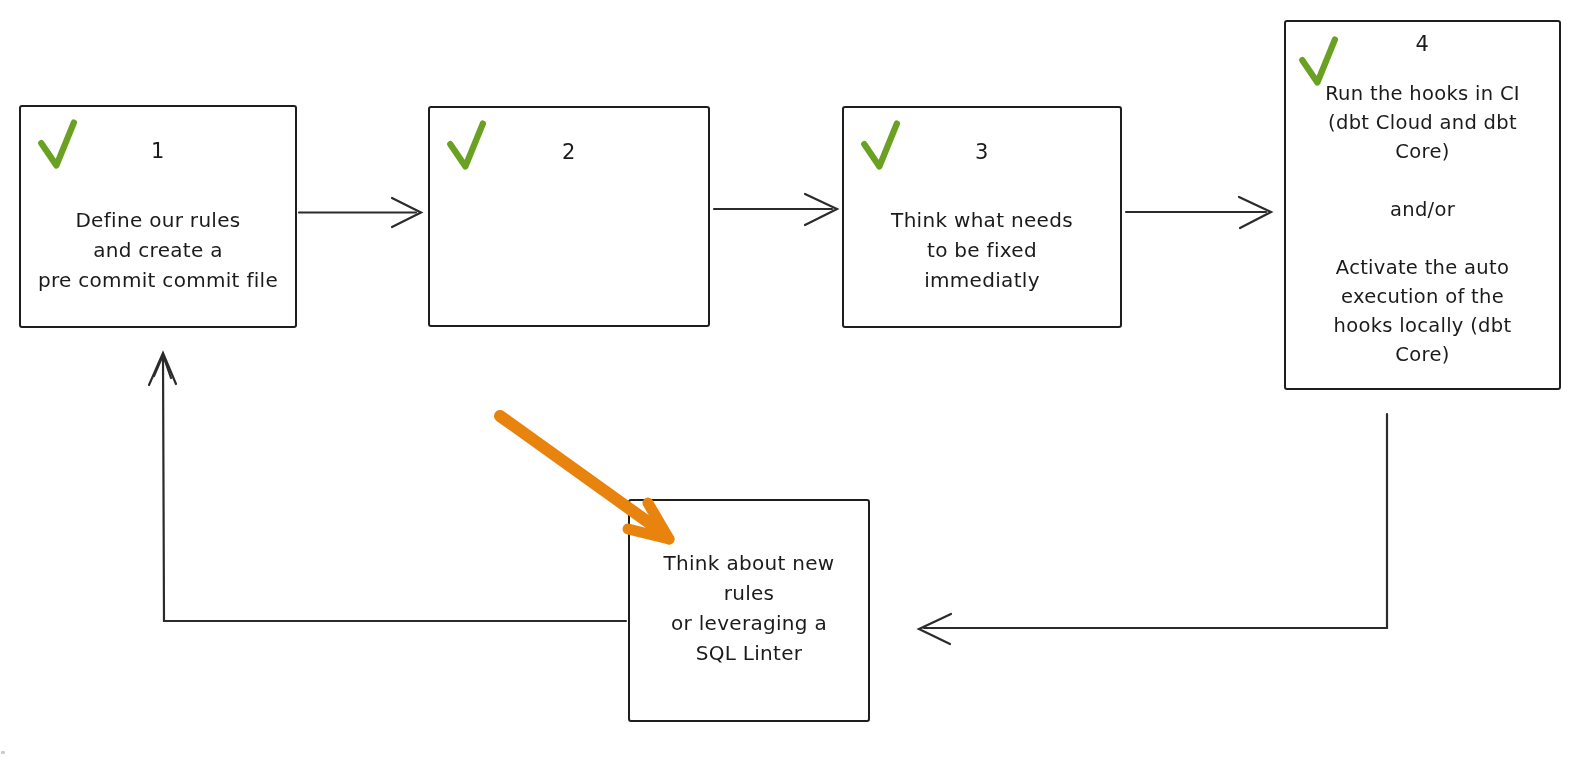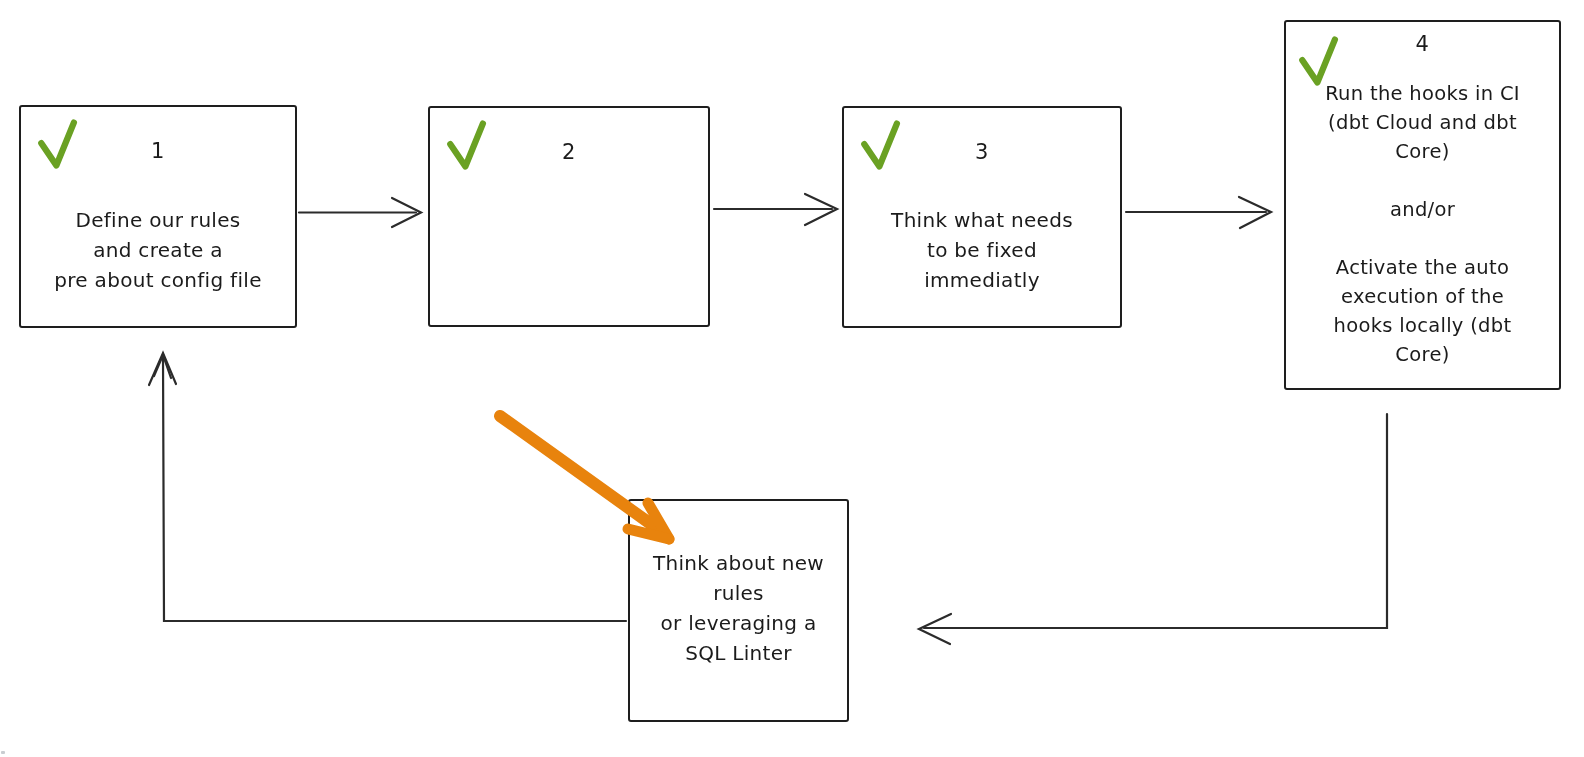--- a/index.html
+++ b/index.html
@@ -71,21 +71,21 @@
 
   <div class="sketch-box" style="left:19px;top:105px;width:278px;height:223px;">
     <div class="box-header" style="height:72px;">
       <svg class="check-icon" viewBox="0 0 58 70">
         <polyline points="8,34 27,62 49,8" fill="none" stroke-width="8" stroke-linecap="round" stroke-linejoin="round" stroke="#6aa123"></polyline>
       </svg>
       <span class="step-number">1</span>
     </div>
     <div class="box-body">Define our rules
 and create a
-pre about config file</div>
+pre commit commit file</div>
   </div>
 
   <div class="sketch-box" style="left:428px;top:106px;width:282px;height:221px;">
     <div class="box-header" style="height:72px;">
       <svg class="check-icon" viewBox="0 0 58 70">
         <polyline points="8,34 27,62 49,8" fill="none" stroke-width="8" stroke-linecap="round" stroke-linejoin="round" stroke="#6aa123"></polyline>
       </svg>
       <span class="step-number">2</span>
     </div>
   </div>
@@ -114,21 +114,21 @@
 Core)
 
 and/or
 
 Activate the auto
 execution of the
 hooks locally (dbt
 Core)</div>
   </div>
 
-  <div class="sketch-box" style="left:628px;top:499px;width:221px;height:223px;">
+  <div class="sketch-box" style="left:628px;top:499px;width:242px;height:223px;">
     <div class="box-body">Think about new rules
 or leveraging a
 SQL Linter</div>
   </div>
 
   <svg class="arrow-layer" viewBox="0 0 1584 757">
 
     <g fill="none" stroke-width="2.2" stroke-linecap="round" stroke="#2b2b2b">
       <path d="M299 212.5 H416"></path>
       <path d="M392 198 L421 212.5 L392 227"></path>

